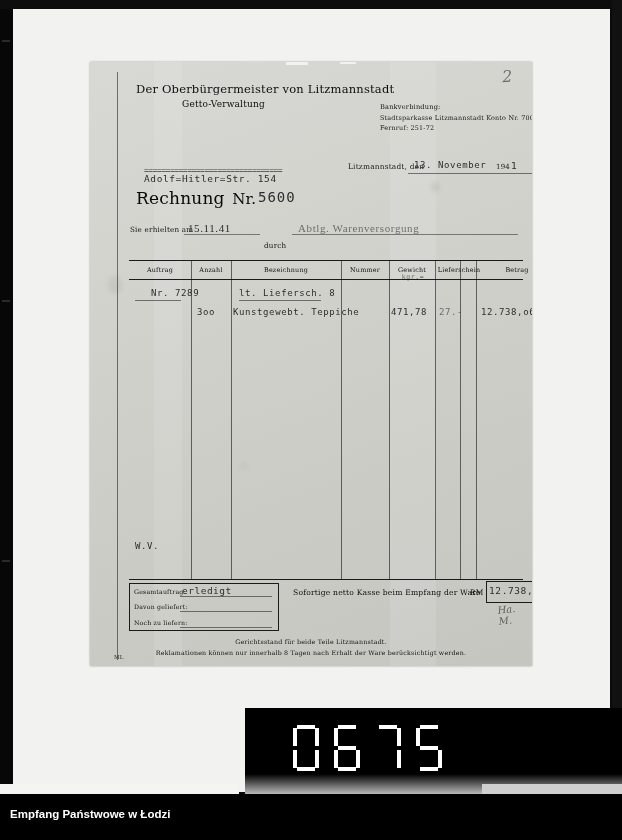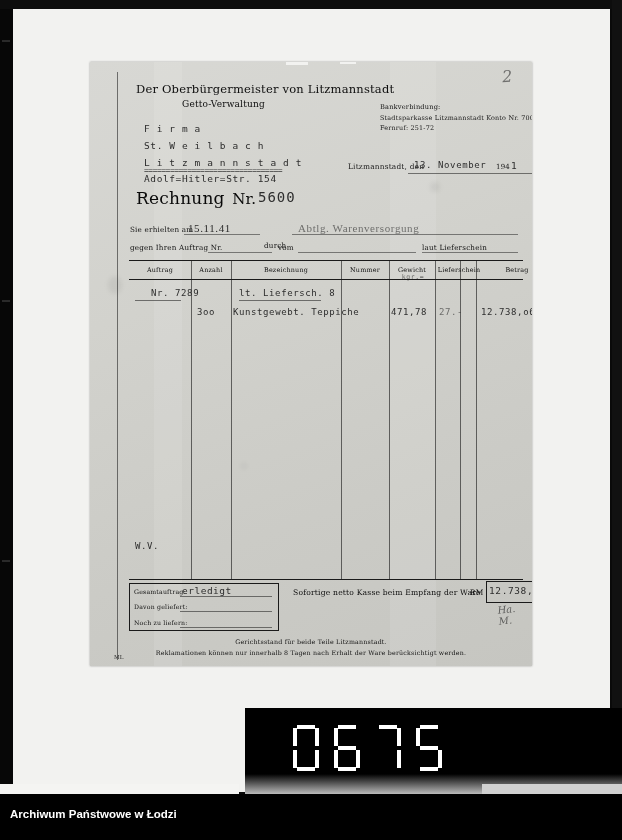--- a/index.html
+++ b/index.html
@@ -524,25 +524,20 @@
     <div class="paper-nick" style="left:196px;top:0;width:22px;height:3px;"></div>
     <div class="paper-nick" style="left:250px;top:0;width:16px;height:2px;"></div>
 
     <div id="binding-rule"></div>
 
     <div id="page-number-hand">2</div>
 
     <div id="letterhead-title" class="fraktur">Der Oberbürgermeister von Litzmannstadt</div>
     <div id="letterhead-sub" class="fraktur">Getto-Verwaltung</div>
 
-    <div id="addressee">
-      <div class="line typed">F i r m a</div>
-      <div class="line typed">St. W e i l b a c h</div>
-      <div class="line typed">L i t z m a n n s t a d t</div>
-    </div>
     <div id="addr-underline" class="typed">================================</div>
     <div id="addr-street" class="typed">Adolf=Hitler=Str. 154</div>
 
     <div id="bank-block">
       <div class="bank-label fraktur">Bankverbindung:</div>
       <div class="bank-line fraktur">Stadtsparkasse Litzmannstadt Konto Nr. 700</div>
       <div class="bank-line fraktur">Fernruf: 251-72</div>
     </div>
 
     <div id="date-row">
@@ -561,28 +556,20 @@
 
     <div class="form-line" style="top:160px;">
       <span class="lbl fraktur" style="left:0;">Sie erhielten am</span>
       <span class="val typed" style="left:58px;">15.11.41</span>
       <span class="lbl fraktur" style="left:134px;margin-top:16px;">durch</span>
       <span class="val typed faint" style="left:168px;text-align:center;">Abtlg. Warenversorgung</span>
       <span class="ln" style="left:54px;width:76px;"></span>
       <span class="ln" style="left:162px;width:226px;"></span>
     </div>
 
-    <div class="form-line" style="top:178px;">
-      <span class="lbl fraktur" style="left:0;">gegen Ihren Auftrag Nr.</span>
-      <span class="lbl fraktur" style="left:148px;">vom</span>
-      <span class="lbl fraktur" style="left:292px;">laut Lieferschein</span>
-      <span class="ln" style="left:78px;width:64px;"></span>
-      <span class="ln" style="left:168px;width:118px;"></span>
-      <span class="ln" style="left:292px;width:96px;"></span>
-    </div>
 
     <div id="invoice-table">
 
       <div id="thead-row">
         <div class="th fraktur" style="left:0;width:62px;">Auftrag</div>
         <div class="th fraktur" style="left:62px;width:40px;">Anzahl</div>
         <div class="th fraktur" style="left:102px;width:110px;">Bezeichnung</div>
         <div class="th fraktur" style="left:212px;width:48px;">Nummer</div>
         <div class="th fraktur" style="left:260px;width:46px;">Gewicht</div>
         <div class="th fraktur" style="left:306px;width:48px;">Lieferschein</div>
@@ -691,16 +678,16 @@
           <div class="seg v seg-f"></div>
           <div class="seg h seg-g"></div>
         </div>
       </div>
     <div id="counter-fade"></div>
   </div>
 
   <div id="archive-top-white"></div>
   <div id="archive-top-grey"></div>
   <div id="archive-bar">
-    <div id="archive-caption">Archiwum Państwowe w Łodzi</div>
+    <div id="archive-caption">Empfang Państwowe w Łodzi</div>
   </div>
 
 </div>
 
 </body></html>

